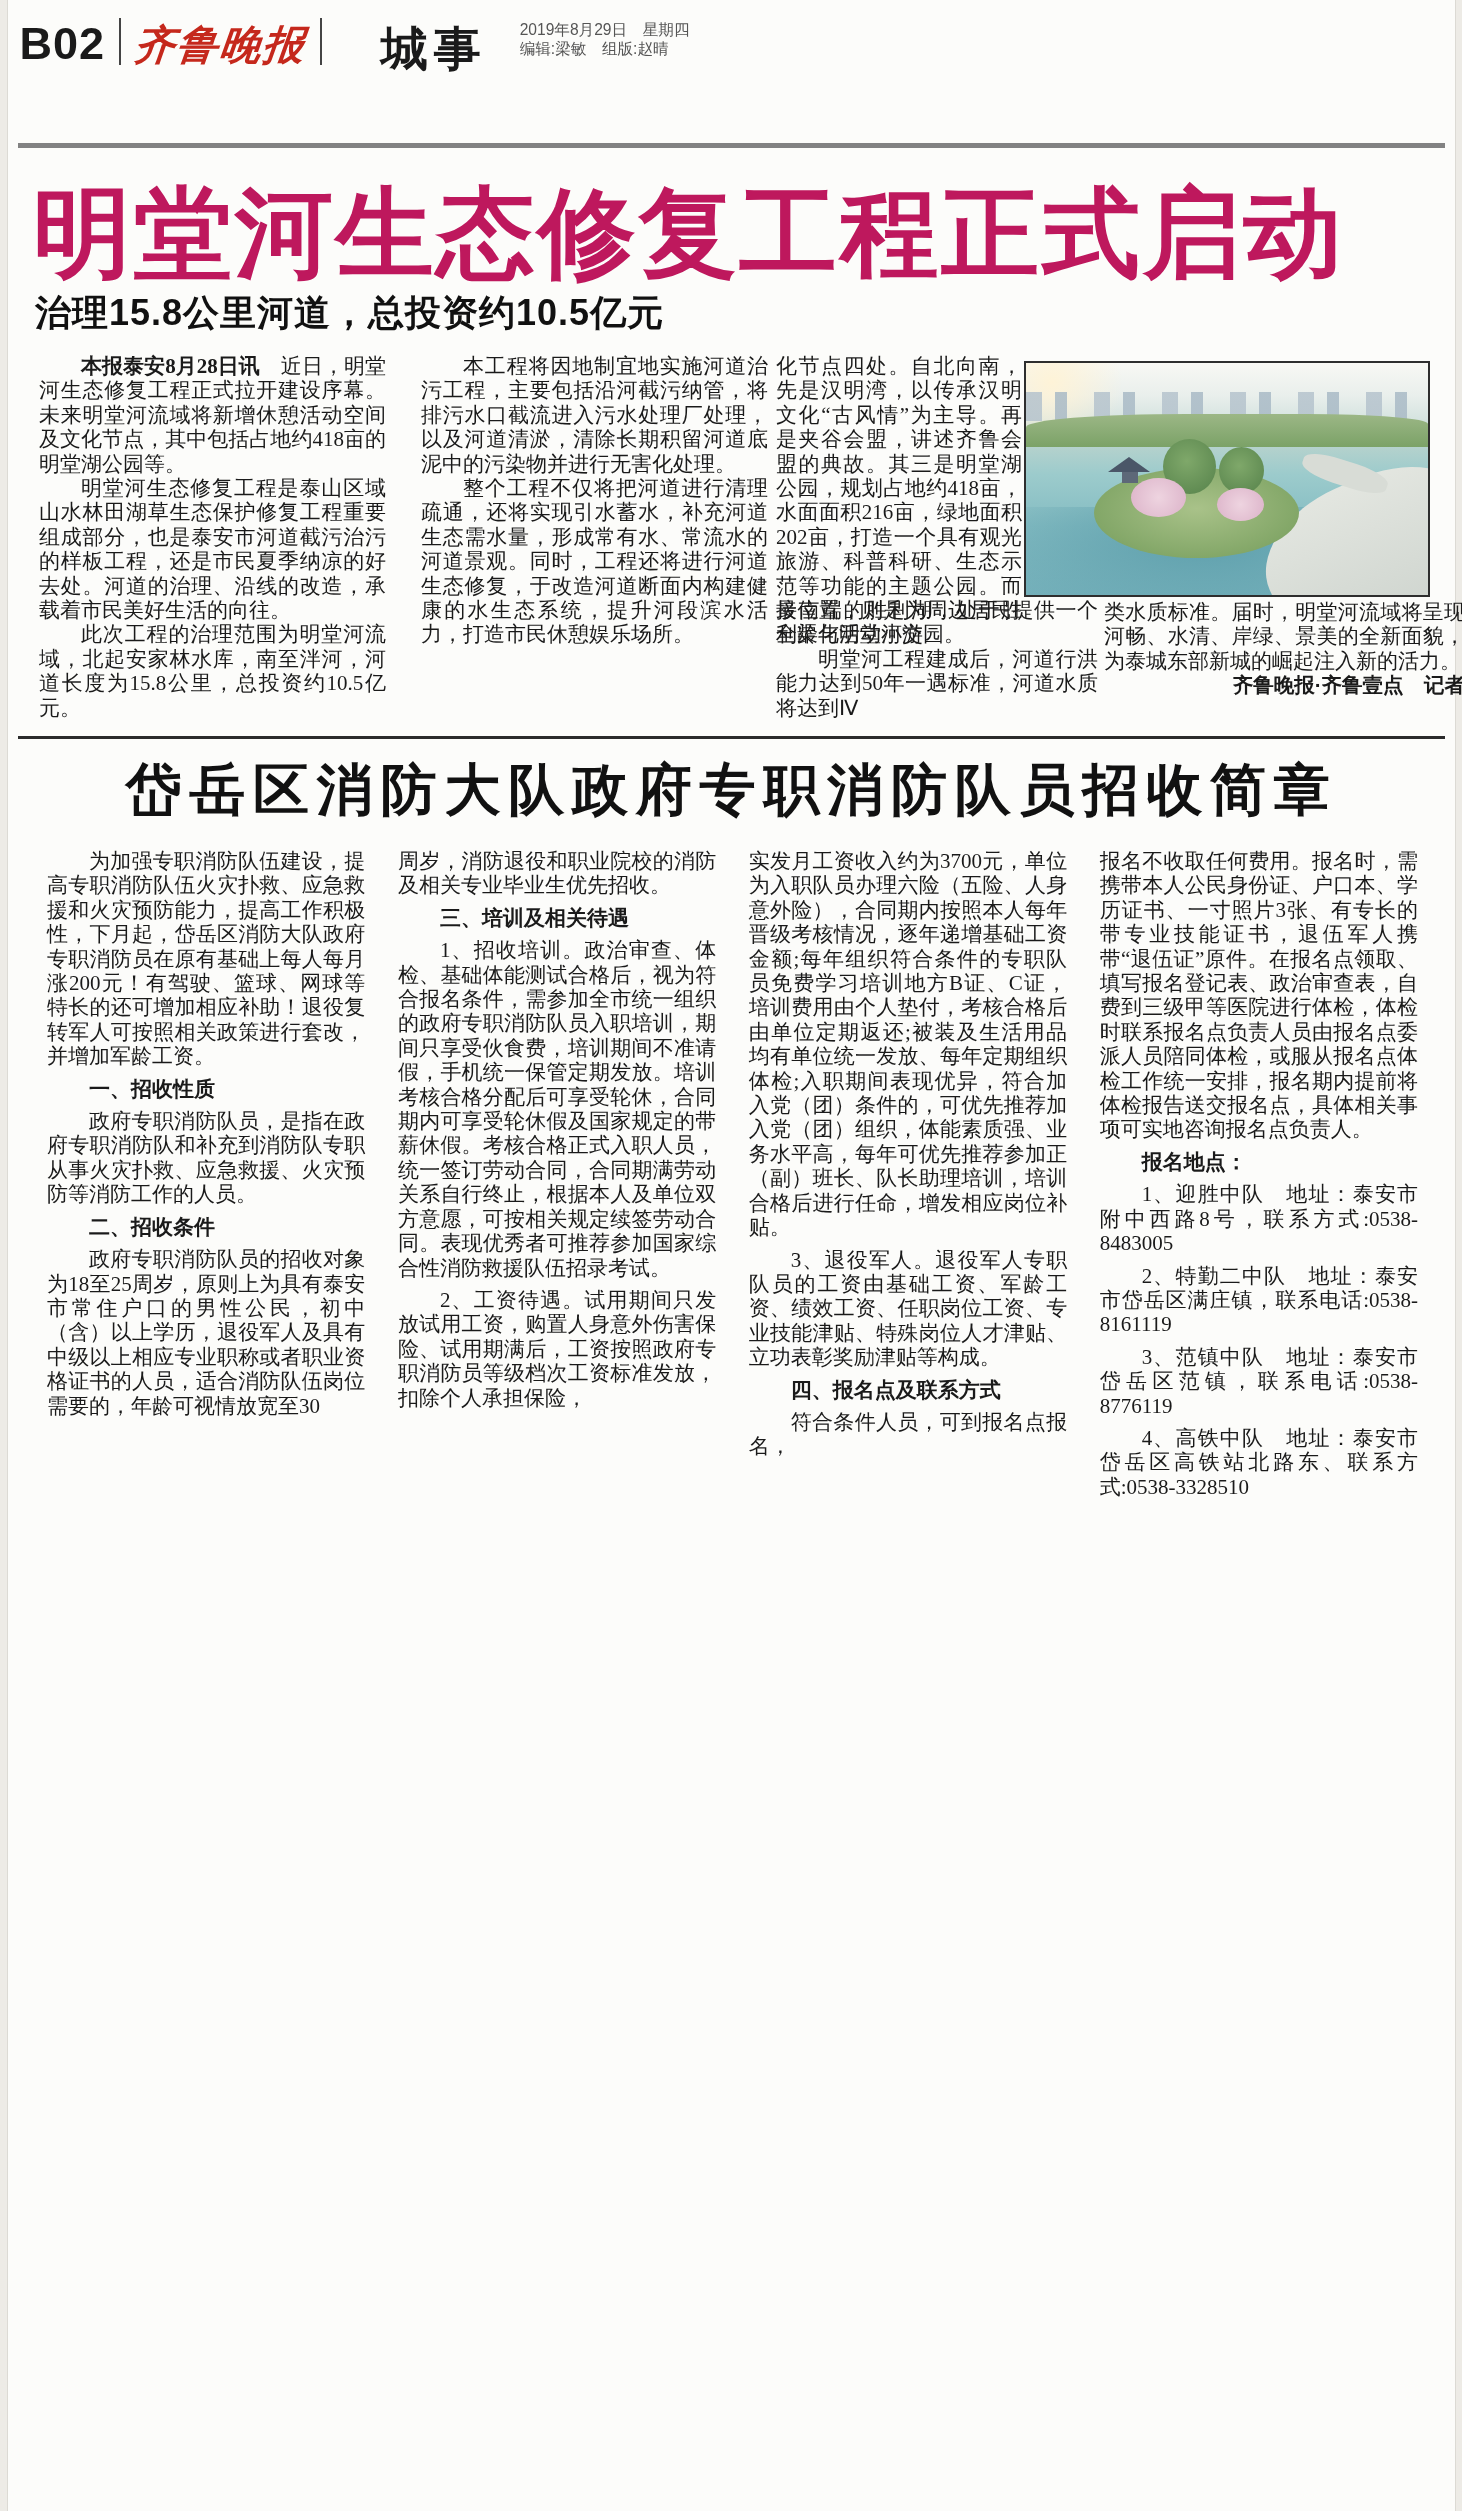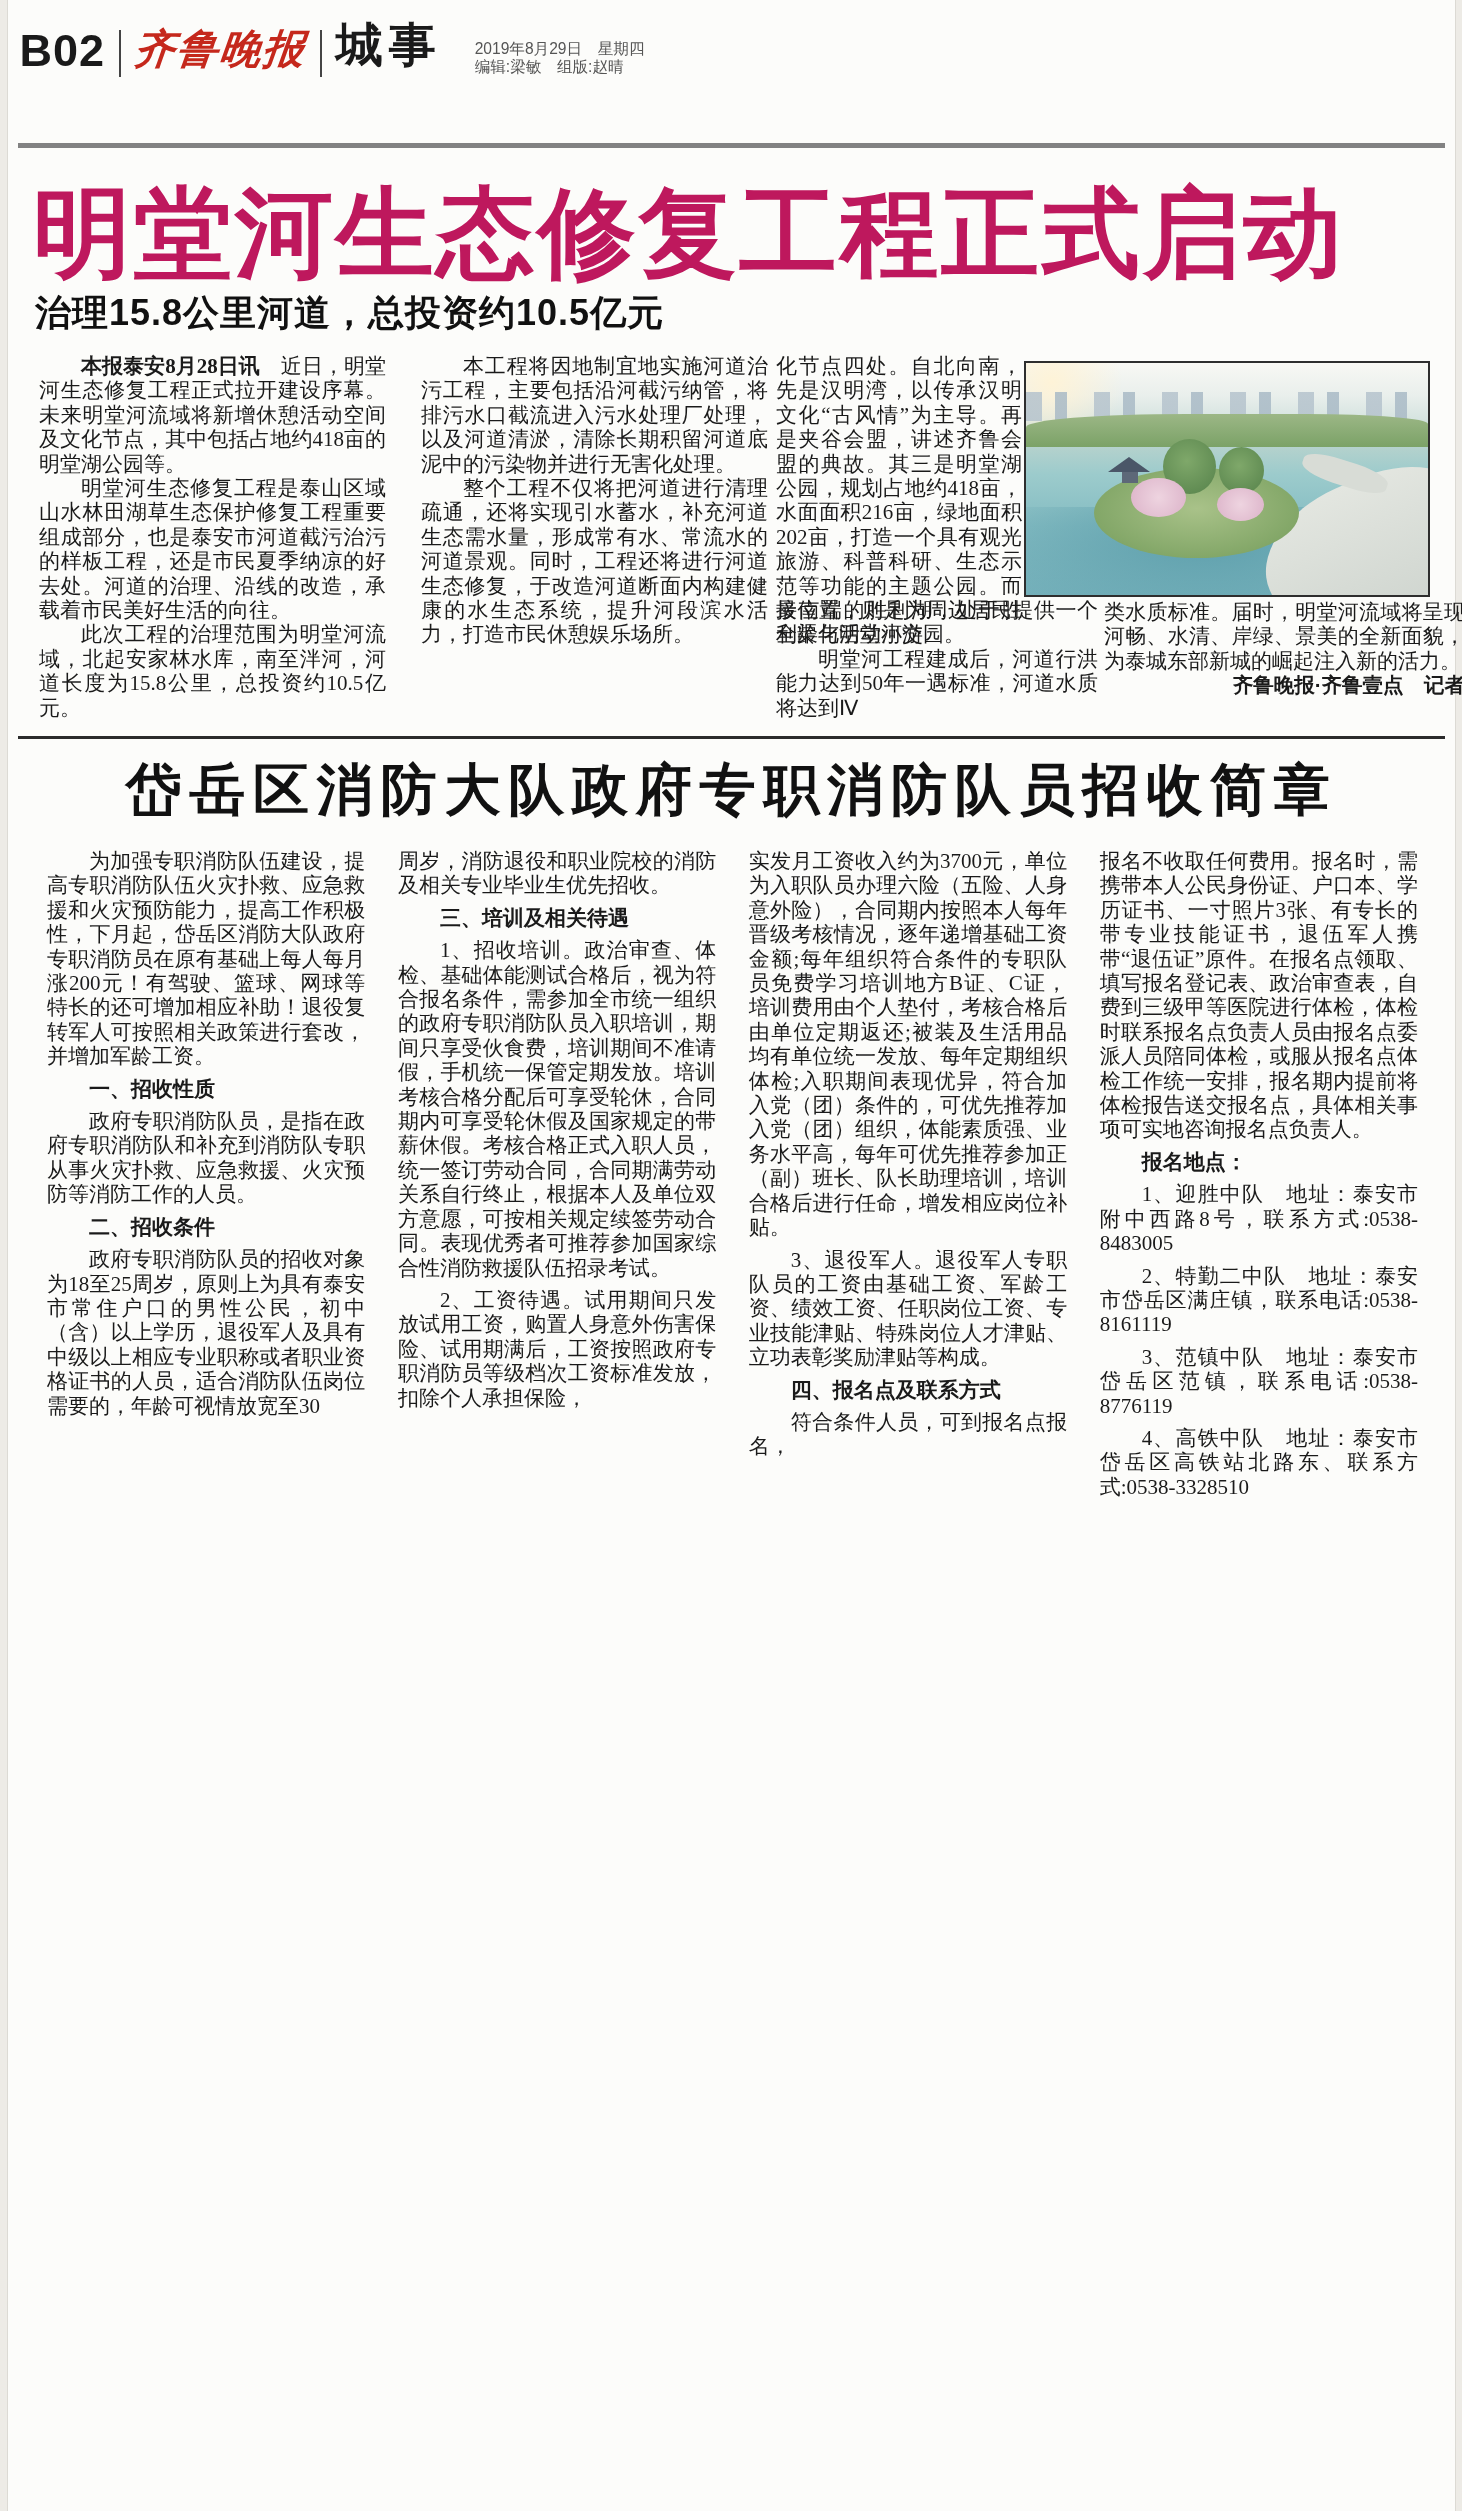--- a/index.html
+++ b/index.html
@@ -3,26 +3,26 @@
 <meta charset="utf-8">
 <style>
   html,body{margin:0;padding:0;background:#e9e7e2;}
   .page{position:relative;width:1463px;height:2511px;background:#fcfcfa;margin:0 auto;overflow:hidden;
         font-family:"Liberation Serif",serif;color:#1a1a1a;}
   .edge{position:absolute;top:0;bottom:0;width:6.8px;background:#edebe6;}
   .edge.l{left:0;border-right:1px solid #dcdad4;}
   .edge.r{right:0;border-left:1px solid #dcdad4;}
 
   
-  .hdr{position:absolute;left:19.5px;top:17.6px;right:19.5px;height:59px;display:flex;align-items:flex-end;}
+  .hdr{position:absolute;left:19.5px;top:17.6px;right:19.5px;height:59px;display:flex;align-items:flex-start;}
   .pagenum{font-family:"Liberation Sans",sans-serif;font-weight:bold;font-size:45px;letter-spacing:1px;}
   .vsep{width:2px;height:47px;background:#444;margin:0 13.7px;}
   .masthead{font-family:"DejaVu Serif",serif;font-style:italic;font-weight:bold;font-size:41px;
             color:#c5281c;letter-spacing:2px;transform:skewX(-6deg);white-space:nowrap;}
-  .section{font-family:"Liberation Sans",sans-serif;font-weight:bold;font-size:47px;letter-spacing:5.9px;}
+  .section{font-family:"Liberation Sans",sans-serif;font-weight:bold;font-size:47px;letter-spacing:5.9px;margin-left:45px;}
   .dateblock{margin-left:33px;font-family:"Liberation Sans",sans-serif;font-size:15.6px;color:#555;
              line-height:18.5px;padding-top:3.9px;}
   .rule-top{position:absolute;left:17.6px;right:17.6px;top:143px;height:4.9px;background:#828282;}
 
   
   .a1-headline{position:absolute;left:33px;top:181px;width:1404px;margin:0;
       font-family:"Liberation Sans",sans-serif;font-weight:bold;font-size:98px;line-height:105px;
       letter-spacing:2.9px;white-space:nowrap;color:#be185d;}
   .a1-subhead{position:absolute;left:35px;top:289px;margin:0;
       font-family:"Liberation Sans",sans-serif;font-weight:bold;font-size:36px;letter-spacing:1px;color:#111;}

